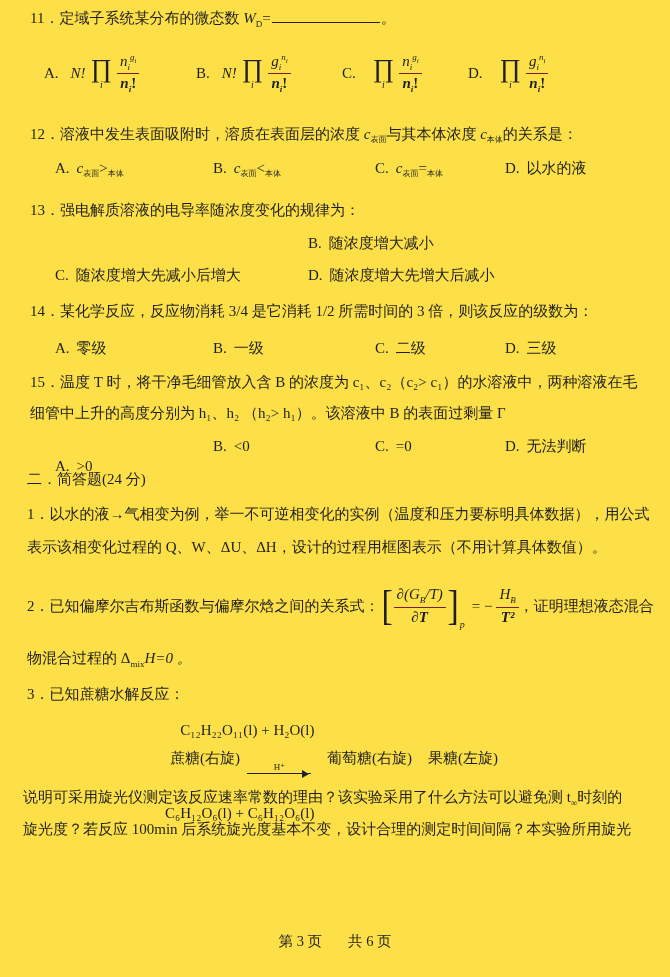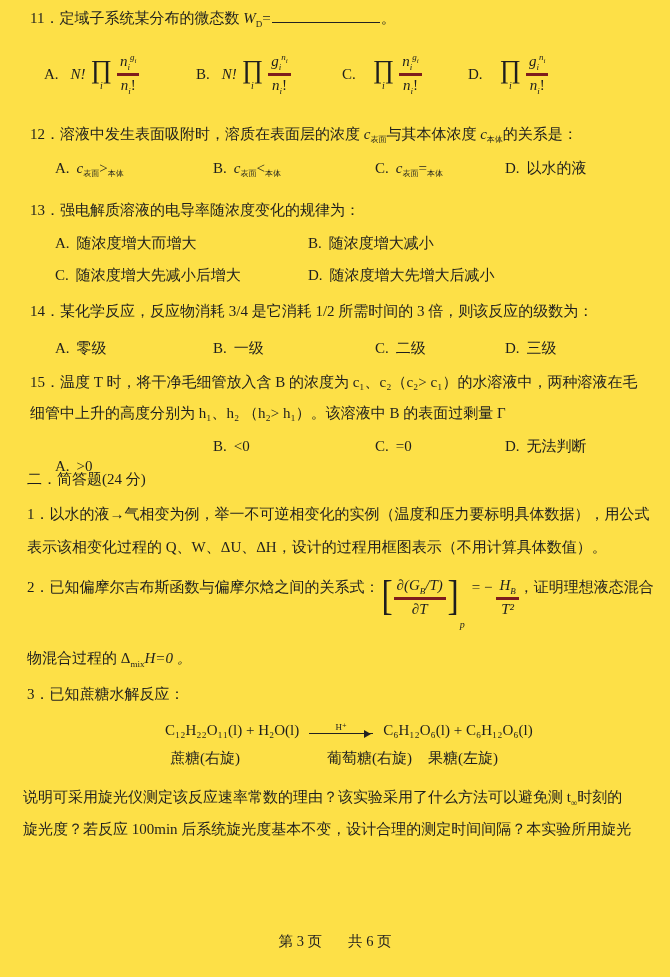--- a/index.html
+++ b/index.html
@@ -16,29 +16,29 @@
   sup sub{font-size:7px;}
   .cjksub{font-size:8px;vertical-align:-3px;letter-spacing:0;}
   .olabel{margin-right:7px;}
   .blank{display:inline-block;width:108px;height:13px;border-bottom:1.4px solid #222;margin:0 1px;}
   
   .opt-math{position:absolute;display:flex;align-items:center;gap:5px;}
   .prod{display:inline-flex;flex-direction:column;align-items:center;line-height:1;}
   .prod .sym{font-size:26px;line-height:1;}
   .prod .idx{font-size:10px;font-style:italic;margin-top:-2px;}
   .frac{display:inline-flex;flex-direction:column;align-items:center;line-height:1.15;}
-  .frac .num{border-bottom:3px solid #7f1d1d;padding:0 3px 1px;}
-  .frac .den{padding-top:1px;}
+  .frac .num{border-bottom:1px solid #7f1d1d;padding:0 3px 1px;}
+  .frac .den{padding-top:1px;font-weight:bold;}
   
-  .fline{position:absolute;display:flex;align-items:flex-start;}
+  .fline{position:absolute;display:flex;align-items:center;}
   .bigb{font-size:42px;font-weight:300;line-height:0.9;transform:scaleX(.8);}
   .psub{align-self:flex-end;font-size:10px;font-style:italic;margin:0 3px 4px 0;}
   .feq{margin:0 4px;}
   
-  .rxn{position:absolute;display:flex;align-items:flex-end;gap:7px;}
+  .rxn{position:absolute;display:flex;align-items:flex-end;gap:23px;flex-direction:column;}
   .arrow{display:inline-flex;flex-direction:column;align-items:center;margin:0 3px 6px;}
   .arrow .lbl{font-size:9px;line-height:1;margin-bottom:1px;}
   .arrow .shaft{position:relative;width:64px;height:0;border-top:1.3px solid #222;}
   .arrow .shaft::after{content:"";position:absolute;right:-2px;top:-4.5px;width:0;height:0;
     border:4px solid transparent;border-left:7px solid #222;}
   .footer{position:absolute;top:932px;left:0;width:670px;display:flex;justify-content:center;gap:26px;font-size:14.5px;}
 </style>
 </head>
 <body>
 
@@ -107,21 +107,20 @@
     <span class="olabel">B.</span><span class="mvar">c</span><span class="cjksub">表面</span><span>&lt;</span><span class="cjksub">本体</span><span></span>
   </div>
   <div class="abs" style="top:158px;left:375px">
     <span class="olabel">C.</span><span class="mvar">c</span><span class="cjksub">表面</span><span>=</span><span class="cjksub">本体</span><span></span>
   </div>
   <div class="abs" style="top:158px;left:505px">
     <span class="olabel">D.</span><span>以水的液</span>
   </div>
 
   <div class="abs" style="top:200px;left:30px"><span>13．强电解质溶液的电导率随浓度变化的规律为：</span></div>
-  <div class="abs" style="top:233px;left:55px"><span class="olabel">A.</span><span>随浓度增大而增大</span></div>
   <div class="abs" style="top:233px;left:308px"><span class="olabel">B.</span><span>随浓度增大减小</span></div>
   <div class="abs" style="top:265px;left:308px"><span class="olabel">D.</span><span>随浓度增大先增大后减小</span></div>
   <div class="abs" style="top:265px;left:55px"><span class="olabel">C.</span><span>随浓度增大先减小后增大</span></div>
 
   <div class="abs" style="top:301px;left:30px"><span>14．某化学反应，反应物消耗 3/4 是它消耗 1/2 所需时间的 3 倍，则该反应的级数为：</span></div>
   <div class="abs" style="top:338px;left:55px"><span class="olabel">A.</span><span>零级</span></div>
   <div class="abs" style="top:338px;left:213px"><span class="olabel">B.</span><span>一级</span></div>
   <div class="abs" style="top:338px;left:375px"><span class="olabel">C.</span><span>二级</span></div>
   <div class="abs" style="top:338px;left:505px"><span class="olabel">D.</span><span>三级</span></div>
 

